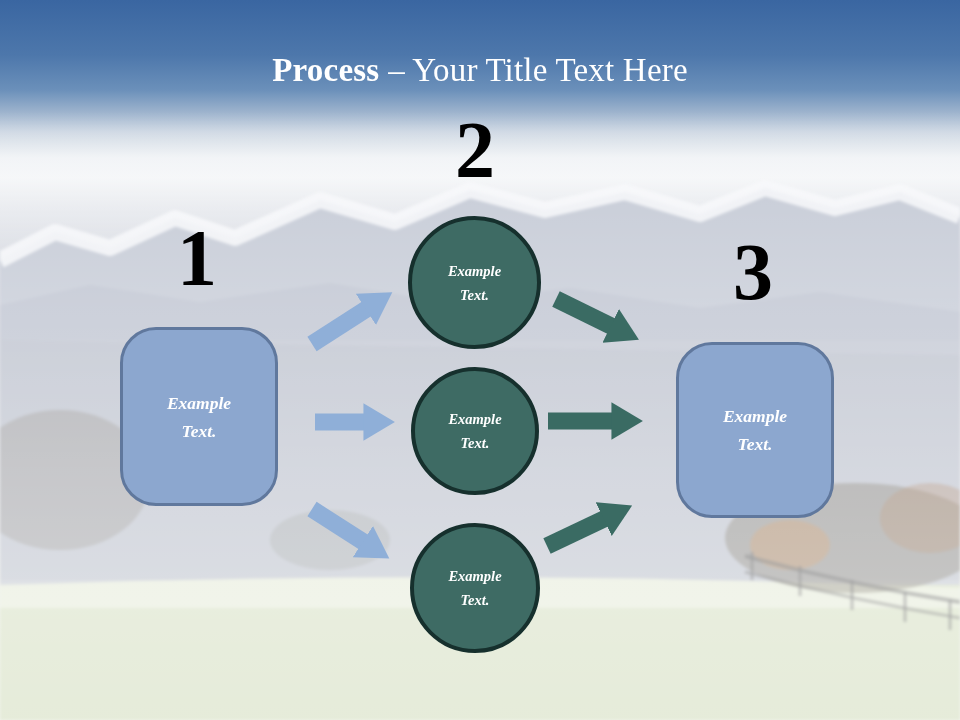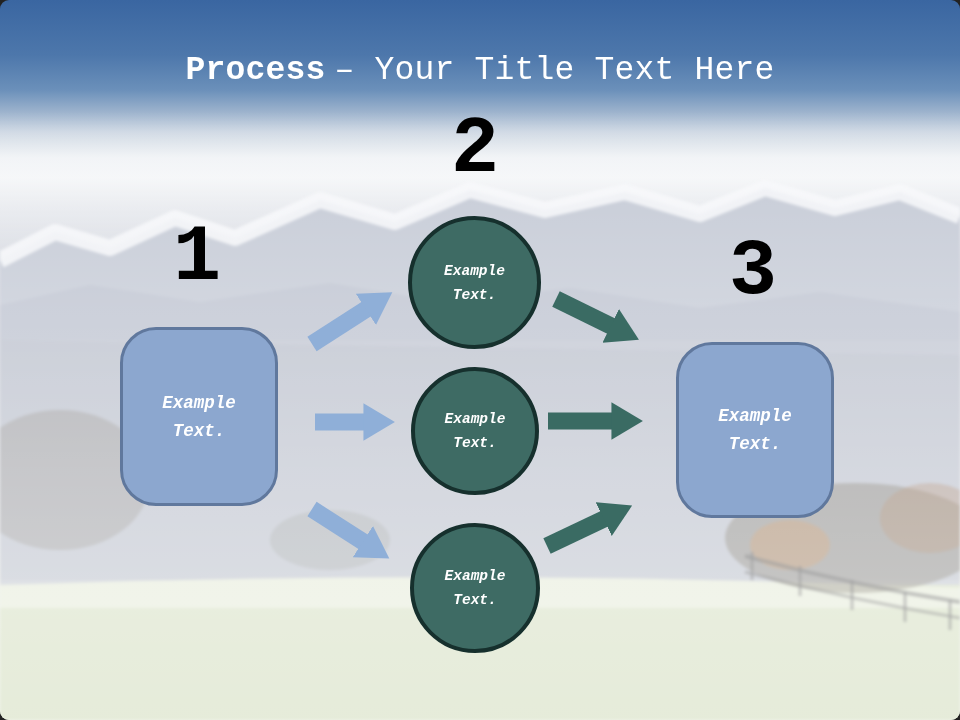--- a/index.html
+++ b/index.html
@@ -1,24 +1,23 @@
 <!DOCTYPE html>
 <html><head>
 <meta charset="utf-8">
 <style>
   html,body { margin:0; padding:0; background:#222; }
   .slide {
     position:relative; width:960px; height:720px; overflow:hidden;
-    font-family:Liberation Mono, monospace;
+    font-family:Liberation Serif, serif;
     background:linear-gradient(to bottom,
       #3A66A1 0px, #4d77ab 55px, #6b90ba 90px, #9db3cd 112px,
       #ccd6e2 132px, #eef1f4 158px, #f2f4f6 178px, #dfe2e8 212px,
       #c8ccd6 262px, #c5c8d3 330px, #cfd2da 420px, #d9dbe0 500px,
       #e0e2e1 560px, #e2e6da 585px, #e4e9da 720px);
-    border-radius:9px;
   }
   .bg-svg { position:absolute; inset:0; filter:blur(1.5px); }
   .haze {
     position:absolute; inset:0; pointer-events:none;
     background:linear-gradient(to bottom,
       rgba(255,255,255,0) 0px, rgba(255,255,255,0) 112px,
       rgba(255,255,255,0.28) 165px, rgba(255,255,255,0.40) 300px,
       rgba(255,255,255,0.50) 470px, rgba(255,255,255,0.56) 600px,
       rgba(255,255,255,0.50) 720px);
   }

